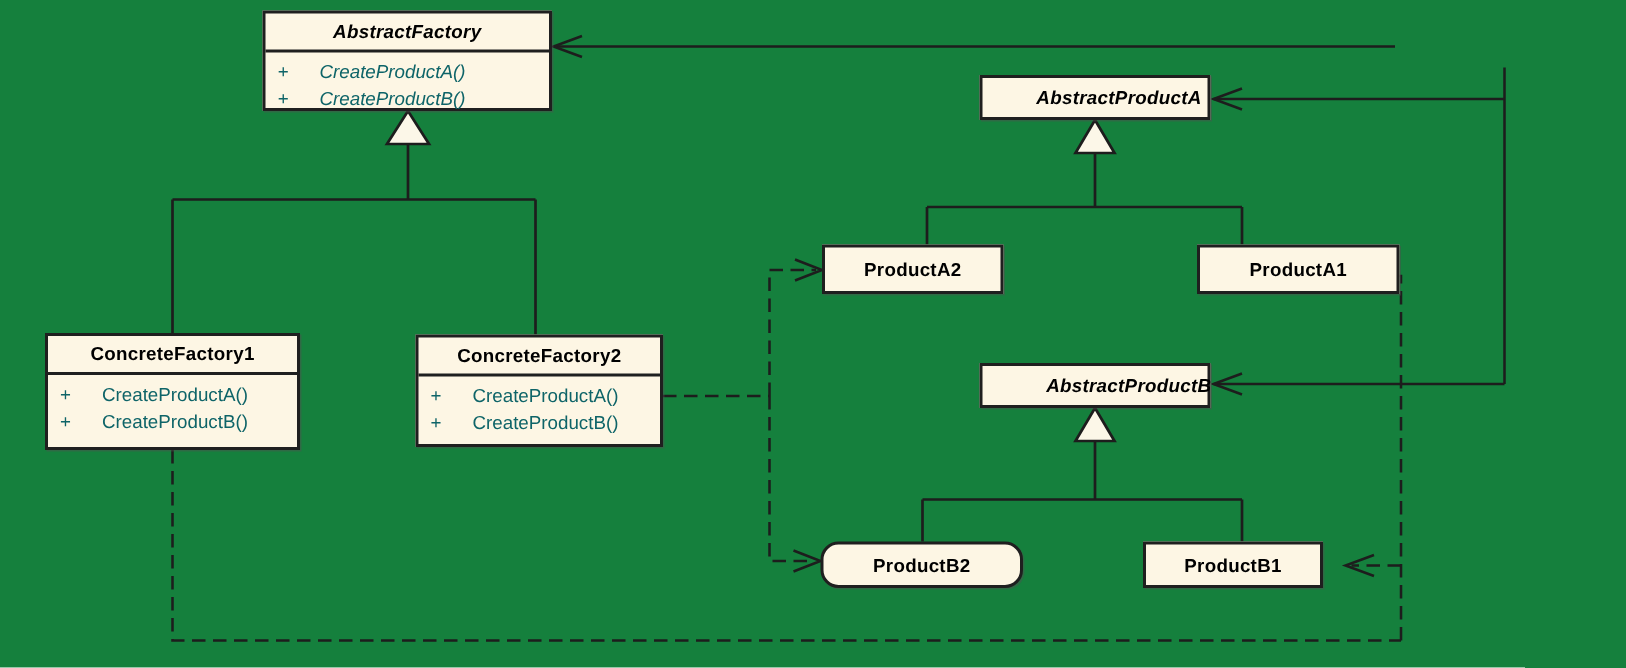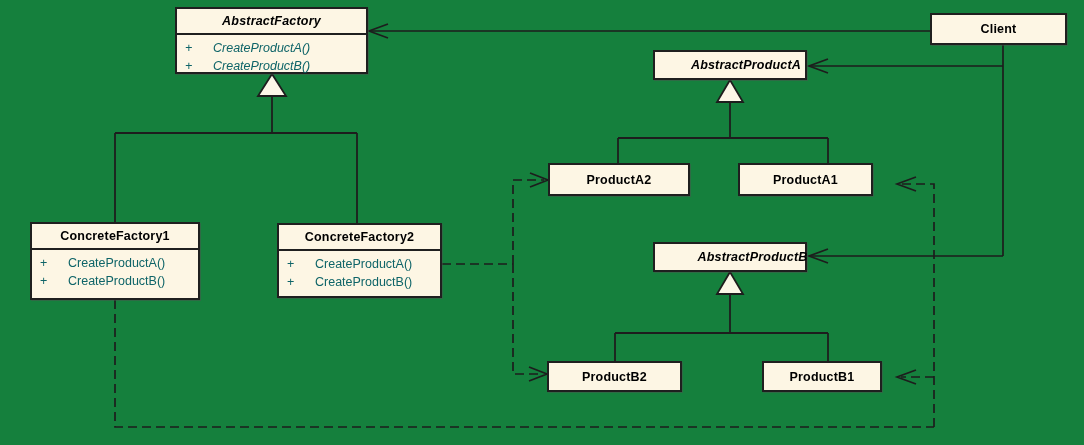--- a/index.html
+++ b/index.html
@@ -109,33 +109,30 @@
         <span class="vis">+</span>
         <span class="sig">CreateProductA()</span>
       </div>
       <div class="method">
         <span class="vis">+</span>
         <span class="sig">CreateProductB()</span>
       </div>
     </div>
   </div>
 
-  <div class="uml-box" style="left:930px; top:13px; width:137px; height:32px;">
-    <div class="box-title">Client</div>
-  </div>
 
   <div class="uml-box abstract" style="left:653px; top:50px; width:154px; height:30px;padding-left:32px;">
     <div class="box-title">AbstractProductA</div>
   </div>
 
-  <div class="uml-box" style="left:548px; top:163px; width:142px; height:33px;">
+  <div class="uml-box" style="left:548px; top:163px; width:121px; height:33px;">
     <div class="box-title">ProductA2</div>
   </div>
 
-  <div class="uml-box" style="left:738px; top:163px; width:135px; height:33px;">
+  <div class="uml-box" style="left:798px; top:163px; width:135px; height:33px;">
     <div class="box-title">ProductA1</div>
   </div>
 
   <div class="uml-box two-comp" style="left:30px; top:222px; width:170px; height:78px;">
     <div class="comp-title">
       <div class="box-title">ConcreteFactory1</div>
     </div>
     <div class="methods">
       <div class="method">
         <span class="vis">+</span>
@@ -161,21 +158,21 @@
         <span class="vis">+</span>
         <span class="sig">CreateProductB()</span>
       </div>
     </div>
   </div>
 
   <div class="uml-box abstract" style="left:653px; top:242px; width:154px; height:30px;padding-left:45px;">
     <div class="box-title">AbstractProductB</div>
   </div>
 
-  <div class="uml-box" style="left:547px; top:361px; width:135px; height:31px;">
+  <div class="uml-box" style="left:547px; top:361px; width:135px; height:31px;border-radius:12px;">
     <div class="box-title">ProductB2</div>
   </div>
 
   <div class="uml-box" style="left:762px; top:361px; width:120px; height:31px;">
     <div class="box-title">ProductB1</div>
   </div>
 
 </div>
 
 </body></html>

